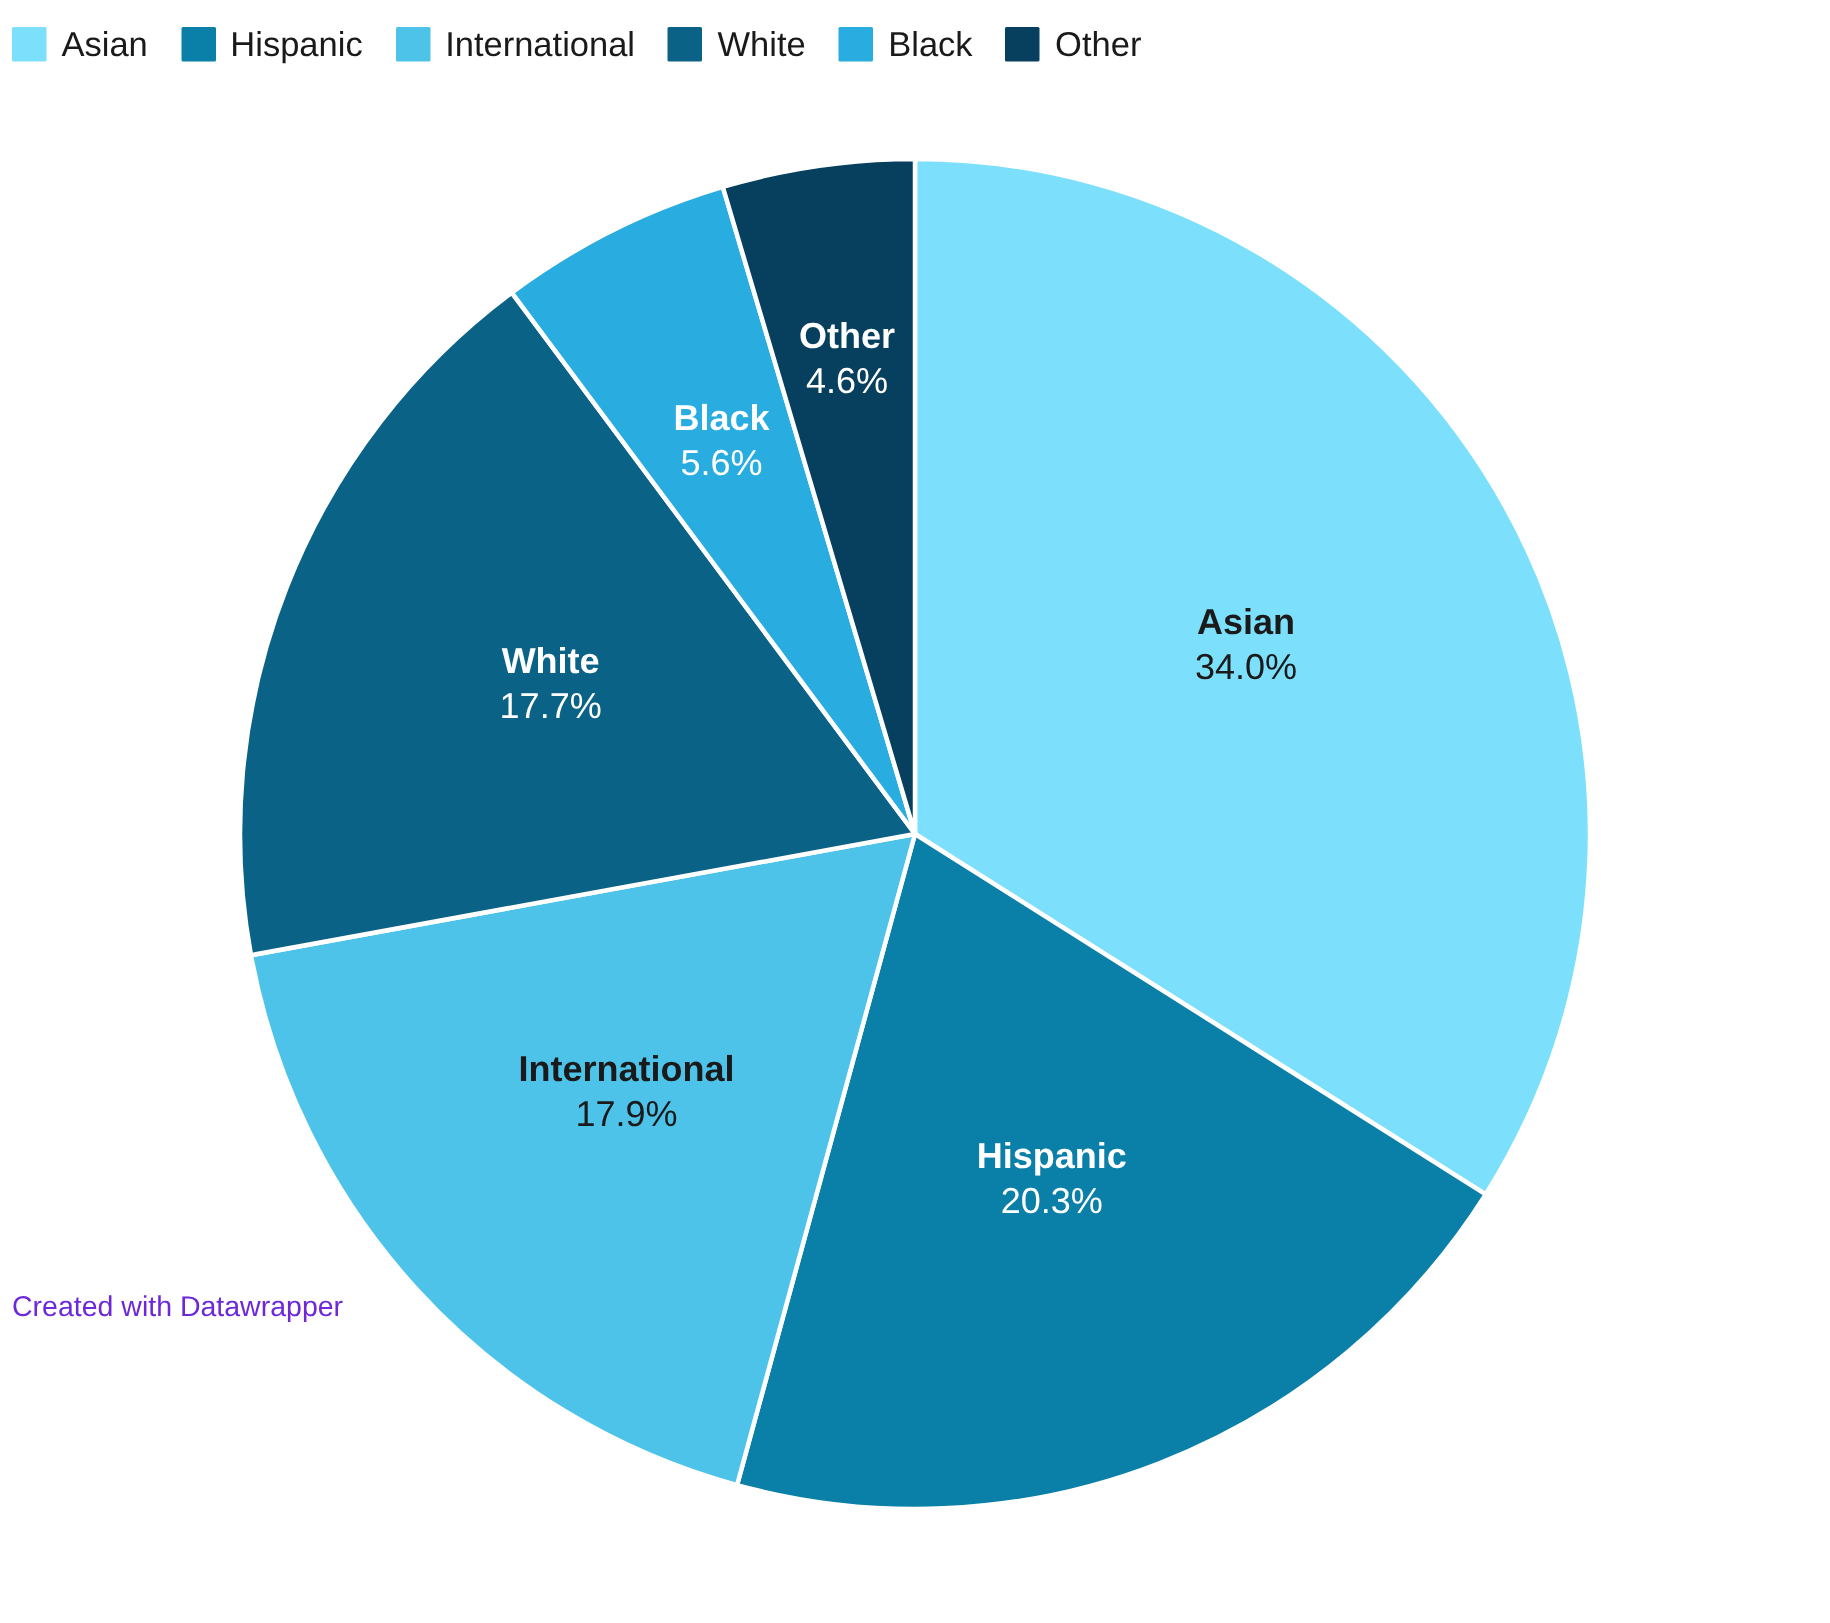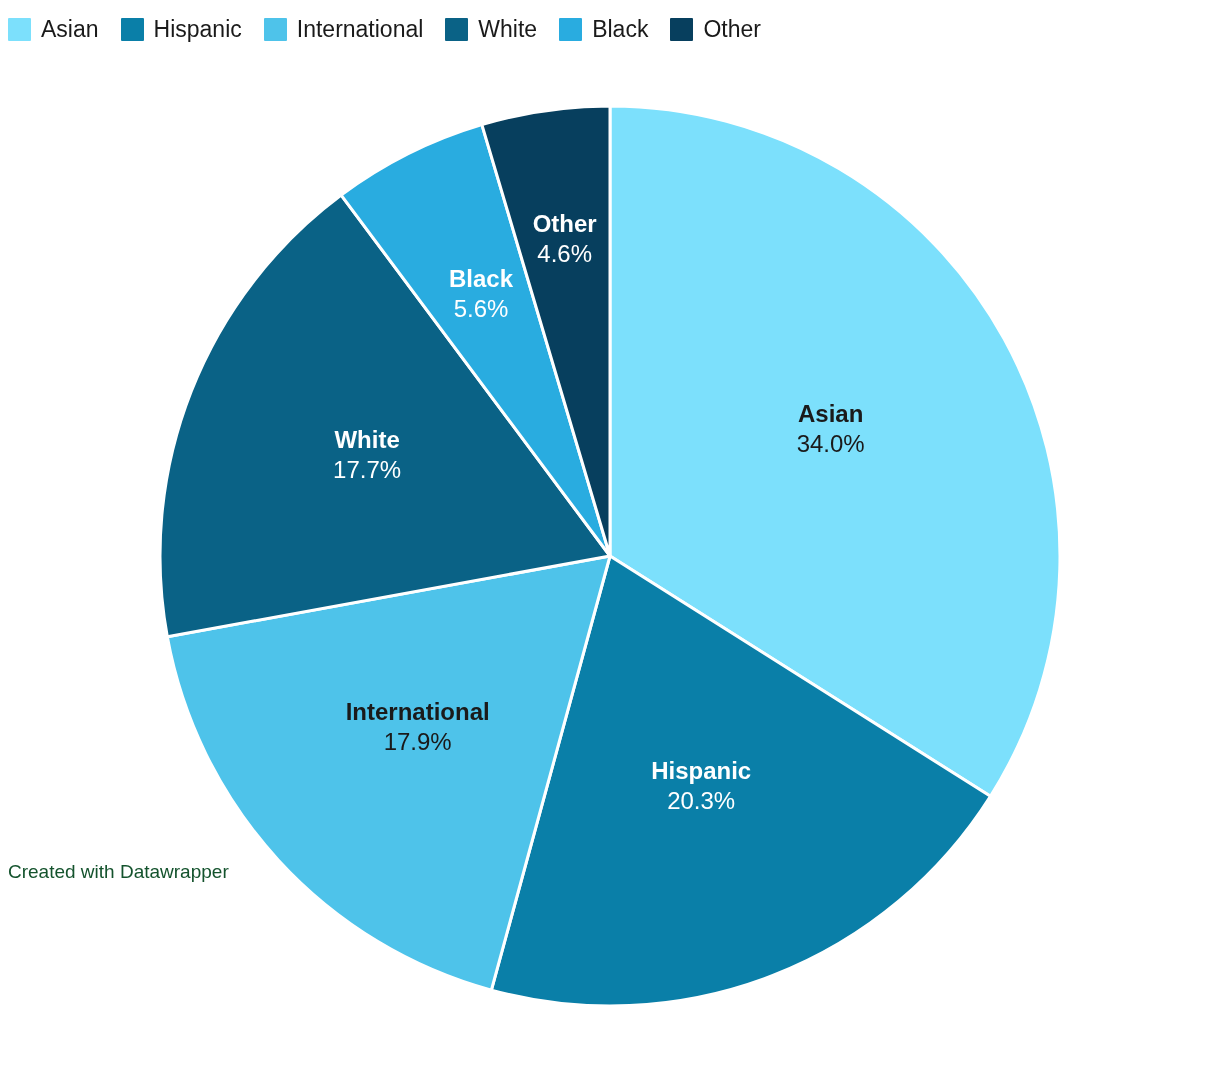--- a/index.html
+++ b/index.html
@@ -84,21 +84,21 @@
     font-weight: normal;
   }
 
   
   .footer {
     position: absolute;
     left: 8px;
     bottom: 10px;
     font-size: 19px;
     line-height: 24px;
-    color: #14532d;
+    color: #6d28d9;
     font-family: "Liberation Sans", sans-serif;
   }
 </style>
 </head>
 <body>
 
 <div id="chart-root">
 
   <div class="legend" id="legend">
       <div class="legend-item">

